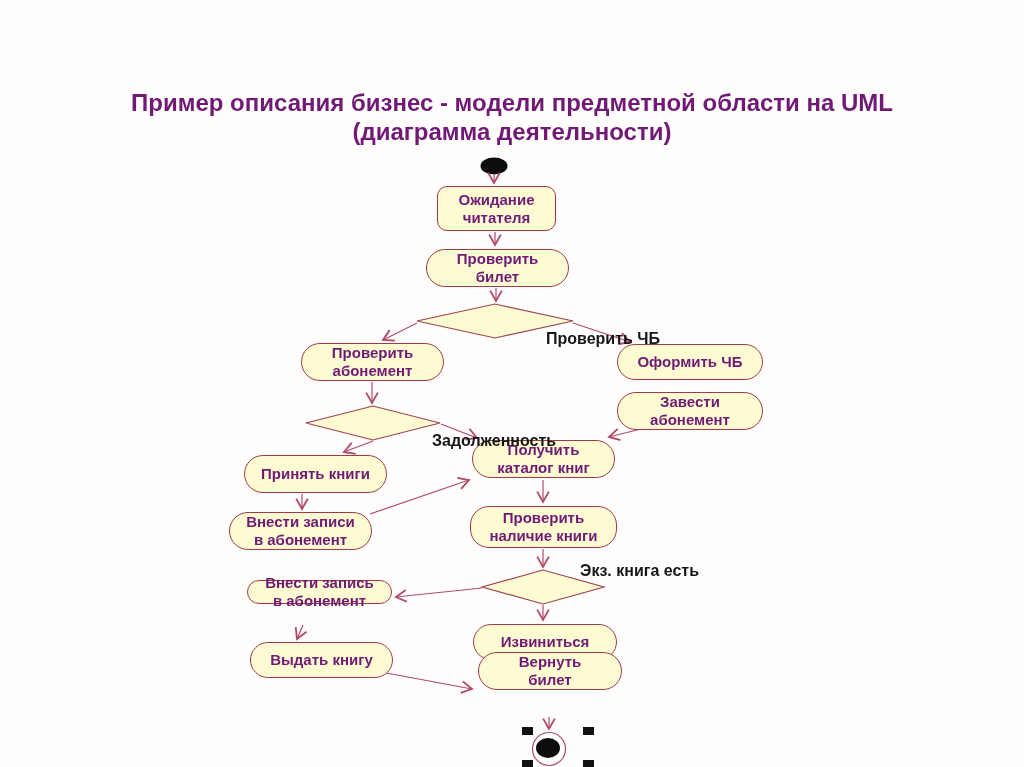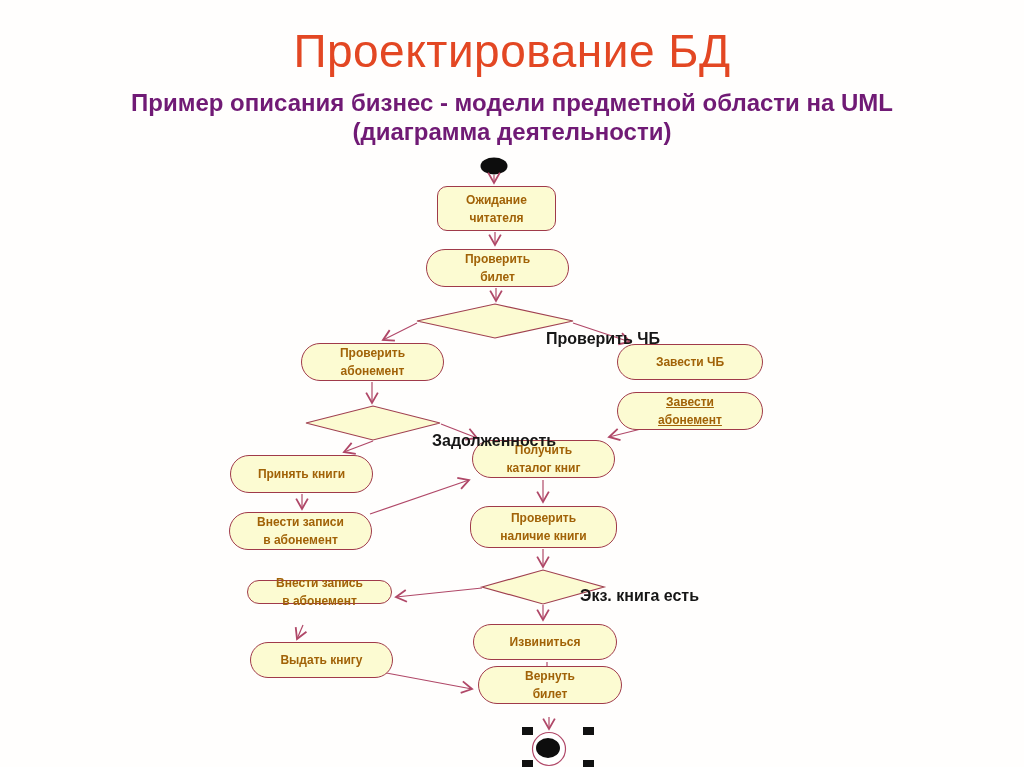--- a/index.html
+++ b/index.html
@@ -16,37 +16,36 @@
   .subtitle{
     position:absolute;left:0;top:88px;width:1024px;
     text-align:center;font-size:24px;font-weight:700;line-height:29px;
     color:#701a75;white-space:pre-line;
   }
   svg.layer{position:absolute;left:0;top:0;z-index:1;}
   .node{
     position:absolute;z-index:2;box-sizing:border-box;
     background:#fcfbd2;border:1.5px solid #a03a4a;
     display:flex;align-items:center;justify-content:center;
-    text-align:center;font-size:12px;font-weight:700;line-height:18px;
-    color:#a16207;white-space:pre-line;
+    text-align:center;font-size:15px;font-weight:700;line-height:18px;
+    color:#701a75;white-space:pre-line;
   }
   .stadium{border-radius:19px;}
   .rrect{border-radius:10px;}
   .edge-label{
     position:absolute;z-index:2;font-size:16px;font-weight:700;color:#161616;
     white-space:nowrap;
     margin-top:30px;
   }
 </style>
 </head>
 <body>
 
 <div class="slide">
 
-  <div class="title">Проектирование БД</div>
   <div class="subtitle">Пример описания бизнес - модели предметной области на UML
 (диаграмма деятельности)</div>
 
   <svg class="layer" width="1024" height="767" viewBox="0 0 1024 767">
     <defs>
       <marker id="arrow" viewBox="0 0 12 12" refX="10" refY="6" markerWidth="13" markerHeight="13" orient="auto-start-reverse">
         <path d="M2,1.5 L10,6 L2,10.5" fill="none" stroke="#b04868" stroke-width="1.4"></path>
       </marker>
     </defs>
 
@@ -92,43 +91,43 @@
 
   <div class="node rrect" style="left:437px;top:186px;width:119px;height:45px;">Ожидание
 читателя</div>
 
   <div class="node stadium" style="left:426px;top:249px;width:143px;height:38px;">Проверить
 билет</div>
 
   <div class="node stadium" style="left:301px;top:343px;width:143px;height:38px;">Проверить
 абонемент</div>
 
-  <div class="node stadium" style="left:617px;top:344px;width:146px;height:36px;">Завести ЧБ</div>
+  <div class="node stadium" style="left:617px;top:344px;width:146px;height:36px;">Оформить ЧБ</div>
 
-  <div class="node stadium" style="left:617px;top:392px;width:146px;height:38px;text-decoration:underline;">Завести
+  <div class="node stadium" style="left:617px;top:392px;width:146px;height:38px;">Завести
 абонемент</div>
 
-  <div class="node stadium" style="left:230px;top:455px;width:143px;height:38px;">Принять книги</div>
+  <div class="node stadium" style="left:244px;top:455px;width:143px;height:38px;">Принять книги</div>
 
   <div class="node stadium" style="left:472px;top:440px;width:143px;height:38px;">Получить
 каталог книг</div>
 
   <div class="node stadium" style="left:229px;top:512px;width:143px;height:38px;text-align:center;">Внести записи
 в абонемент</div>
 
   <div class="node stadium" style="left:470px;top:506px;width:147px;height:42px;">Проверить
 наличие книги</div>
 
   <div class="node stadium" style="left:247px;top:580px;width:145px;height:24px;">Внести запись
 в абонемент</div>
 
   <div class="node stadium" style="left:473px;top:624px;width:144px;height:36px;">Извиниться</div>
 
   <div class="node stadium" style="left:250px;top:642px;width:143px;height:36px;">Выдать книгу</div>
 
-  <div class="node stadium" style="left:478px;top:666px;width:144px;height:38px;">Вернуть
+  <div class="node stadium" style="left:478px;top:652px;width:144px;height:38px;">Вернуть
 билет</div>
 
   <div class="edge-label" style="left:546px;top:300px;">Проверить ЧБ</div>
   <div class="edge-label" style="left:432px;top:402px;text-align:right;">Задолженность</div>
-  <div class="edge-label" style="left:580px;top:557px;">Экз. книга есть</div>
+  <div class="edge-label" style="left:580px;top:532px;">Экз. книга есть</div>
 
 </div>
 
 </body></html>

